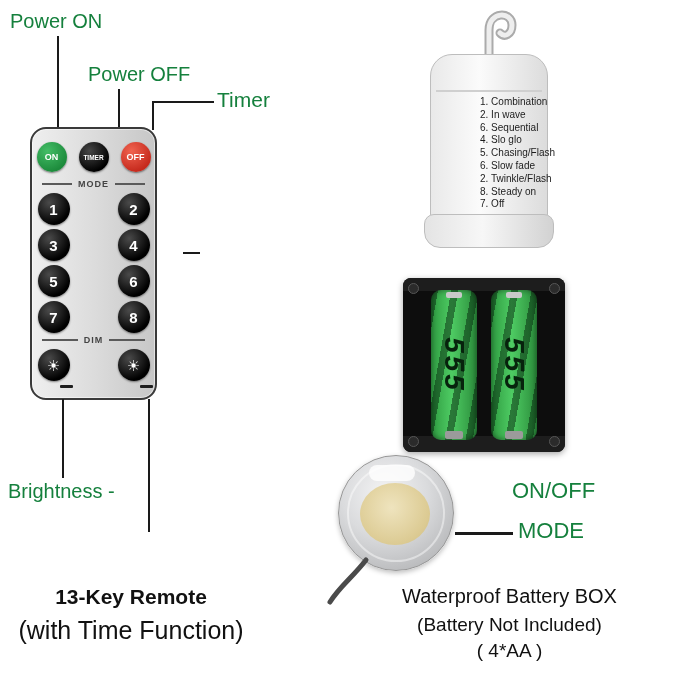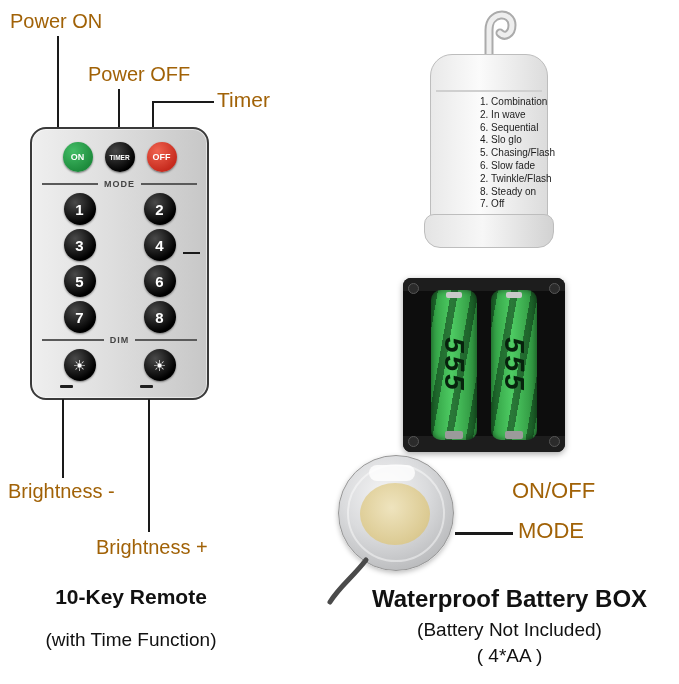--- a/index.html
+++ b/index.html
@@ -1,23 +1,23 @@
 <!DOCTYPE html>
 <html><head>
 <meta charset="utf-8">
 <style>
   html,body{margin:0;padding:0;background:#fff}
   #canvas{position:relative;width:679px;height:684px;background:#fff;overflow:hidden;
           font-family:"Liberation Sans","DejaVu Sans",sans-serif;color:#111}
   .abs{position:absolute}
-  .ann{position:absolute;font-size:20px;white-space:nowrap;color:#a16207}
+  .ann{position:absolute;font-size:20px;white-space:nowrap;color:#15803d}
   .callout{position:absolute;background:#1a1a1a}
   .bold{font-weight:normal}
   
-  .remote{position:absolute;left:30px;top:127px;width:179px;height:273px;box-sizing:border-box;
+  .remote{position:absolute;left:30px;top:127px;width:127px;height:273px;box-sizing:border-box;
           border:2px solid #3a3a3a;border-radius:16px;
           background:linear-gradient(90deg,#efefef,#dcdcdc 50%,#c7c7c7);
           box-shadow:inset 0 0 0 1px rgba(255,255,255,.5)}
   .power-row{position:absolute;top:13px;left:0;right:0;display:flex;justify-content:center;gap:12px}
   .pbtn{width:30px;height:30px;border-radius:50%;display:flex;align-items:center;justify-content:center;
         box-shadow:0 1px 2px rgba(0,0,0,.5)}
   .pbtn span{font-size:9px;font-weight:bold;color:#fff;letter-spacing:0}
   .pbtn.timer span{font-size:6.5px}
   .sep{position:absolute;left:10px;right:10px;display:flex;align-items:center;gap:6px;
        color:#444;font-size:9px;font-weight:bold;letter-spacing:1px}
@@ -61,23 +61,23 @@
             border:1px solid #979797;box-shadow:0 2px 5px rgba(0,0,0,.25)}
   .roundbtn .inner{position:absolute;left:21px;top:27px;width:70px;height:62px;border-radius:50%;
             background:radial-gradient(circle at 45% 40%,#efe3ba,#dcc98c 70%,#c8b87e);opacity:.92}
   .roundbtn .gloss{position:absolute;left:30px;top:9px;width:46px;height:16px;border-radius:9px;
             background:rgba(255,255,255,.8)}
   .roundbtn .ring{position:absolute;left:8px;top:8px;right:8px;bottom:8px;border-radius:50%;
             border:2px solid rgba(255,255,255,.45)}
   
   .cap-left{position:absolute;left:18px;top:585px;width:226px;text-align:center}
   .cap-left .t1{font-size:21px;font-weight:bold}
-  .cap-left .t2{font-size:19px;margin-top:20px}
+  .cap-left .t2{font-size:25px;margin-top:7px}
   .cap-right{position:absolute;left:352px;top:585px;width:315px;text-align:center}
-  .cap-right .t1{font-size:24px;font-weight:bold}
+  .cap-right .t1{font-size:20px;font-weight:normal}
   .cap-right .t2{font-size:19px;margin-top:6px}
   .cap-right .t3{font-size:19px;margin-top:4px}
 </style>
 </head>
 <body>
 
 <div id="canvas">
 
   <div class="ann" style="left:10px;top:10px">Power ON</div>
   <div class="callout" style="left:57px;top:36px;width:2px;height:110px"></div>
@@ -136,24 +136,23 @@
 
     <div class="tick" style="left:28px"></div>
     <div class="tick" style="left:108px"></div>
   </div>
 
   <div class="callout" style="left:183px;top:252px;width:17px;height:2px"></div>
 
   <div class="callout" style="left:62px;top:399px;width:2px;height:79px"></div>
   <div class="ann" style="left:8px;top:480px">Brightness -</div>
   <div class="callout" style="left:148px;top:399px;width:2px;height:133px"></div>
-  <div class="ann" style="left:96px;top:536px">Brightness +</div>
 
   <div class="cap-left">
-    <div class="t1">10-Key Remote</div>
+    <div class="t1">13-Key Remote</div>
     <div class="t2">(with Time Function)</div>
   </div>
 
   <svg class="abs" style="left:459px;top:4px" width="60" height="56" viewBox="0 0 60 56">
     <path d="M30 55 L30 26 C30 7 53 7 53 21 C53 30 46 34 41 29" fill="none" stroke="#ababab" stroke-width="9" stroke-linecap="round"></path>
     <path d="M30 55 L30 26 C30 7 53 7 53 21 C53 30 46 34 41 29" fill="none" stroke="#eeeeee" stroke-width="5" stroke-linecap="round"></path>
   </svg>
   <div class="bbox-body"></div>
   <div class="bbox-seam"></div>
   <div class="bbox-skirt"></div>

